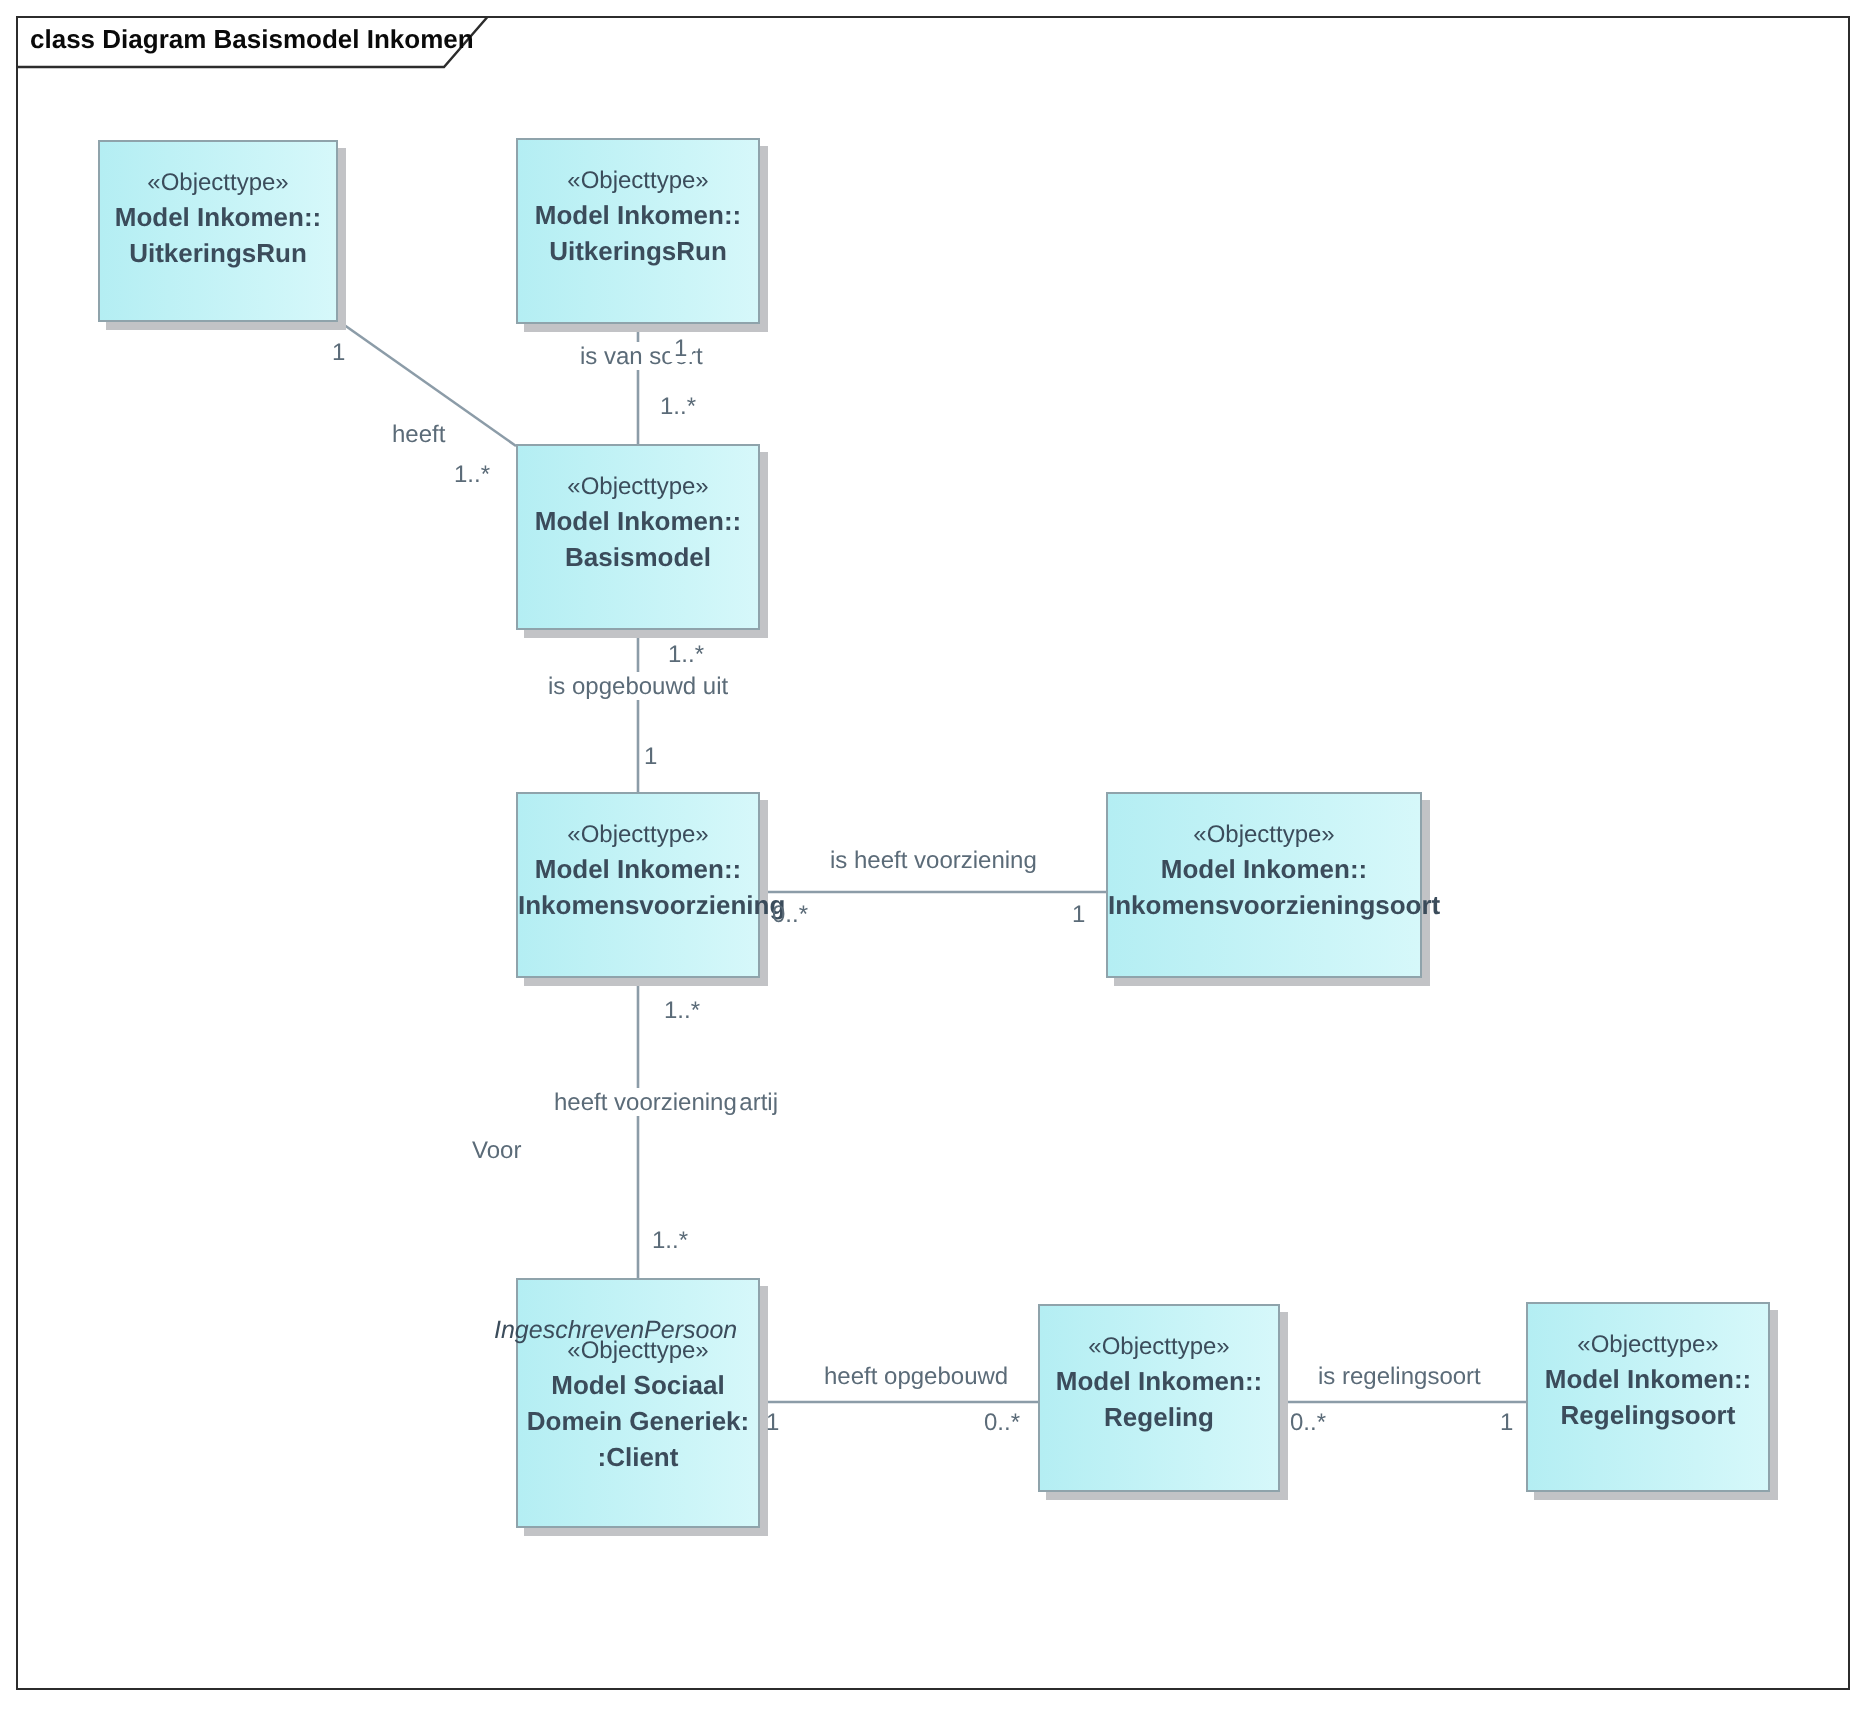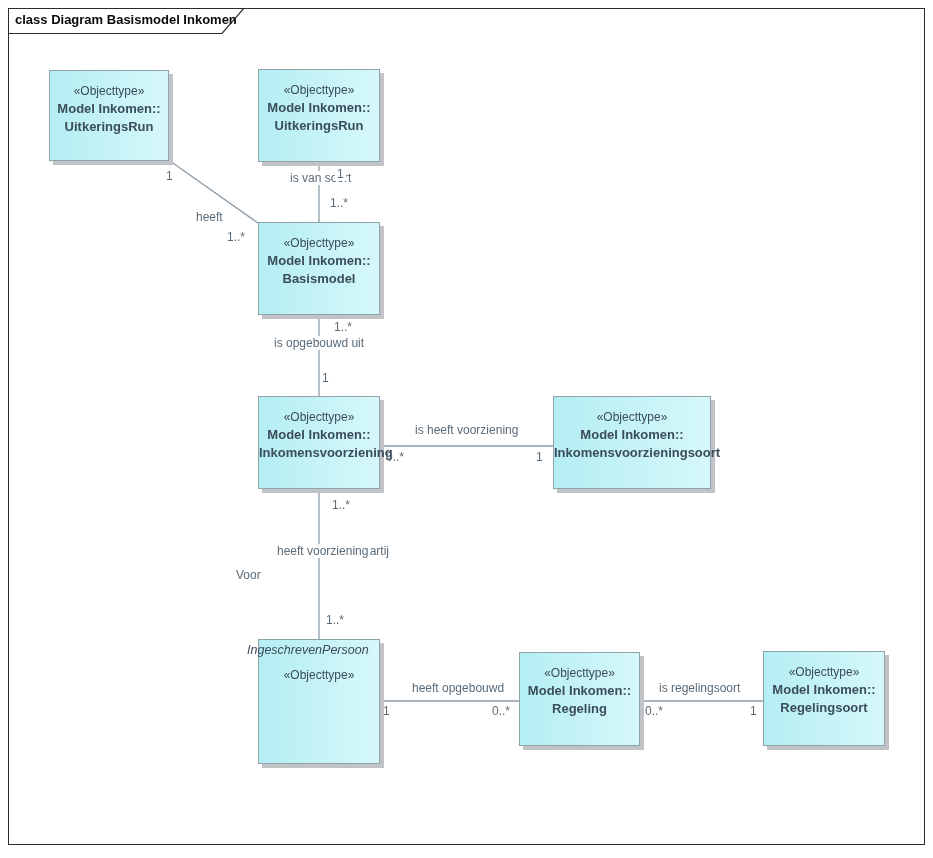--- a/index.html
+++ b/index.html
@@ -36,21 +36,21 @@
   .box-name{margin-top:2px;font-size:13px;font-weight:bold;line-height:18px;}
   .nl{display:block;white-space:nowrap;}
 
   .b-uitkeringsrun{left:49px;top:70px;width:120px;height:91px;}
   .b-componentsoort{left:258px;top:69px;width:122px;height:93px;}
   .b-component{left:258px;top:222px;width:122px;height:93px;}
   .b-inkomensvoorziening{left:258px;top:396px;width:122px;height:93px;}
   .b-inkomensvoorzieningsoort{left:553px;top:396px;width:158px;height:93px;}
   .b-client{left:258px;top:639px;width:122px;height:125px;}
   .b-client .stereotype{margin-top:28px;}
-  .client-header{position:absolute;left:-12px;top:3px;font-size:12.5px;font-style:italic;color:var(--name-text);white-space:nowrap;text-align:right;}
+  .client-header{position:absolute;left:-12px;top:18px;font-size:12.5px;font-style:italic;color:var(--name-text);white-space:nowrap;text-align:right;}
   .b-regeling{left:519px;top:652px;width:121px;height:94px;}
   .b-regelingsoort{left:763px;top:651px;width:122px;height:95px;}
 
   .lbl{position:absolute;font-size:12px;color:var(--label-text);white-space:nowrap;line-height:14px;}
   .bg{background:#fff;padding:0 2px;}
   .clip{display:inline-block;overflow:hidden;vertical-align:top;}
 
   .l-m-uitk{left:166px;top:169px;}
   .l-heeft{left:196px;top:172px;margin-top:38px;}
   .l-m-comp-diag{left:227px;top:230px;}
@@ -134,20 +134,25 @@
     <div class="stereotype">«Objecttype»</div>
     <div class="box-name">
       <span class="nl">Model Inkomen::</span>
       <span class="nl">Inkomensvoorzieningsoort</span>
     </div>
   </div>
 
   <div class="uml-box b-client">
     <span class="client-header">IngeschrevenPersoon</span>
     <div class="stereotype">«Objecttype»</div>
+    <div class="box-name">
+      <span class="nl">Model Sociaal</span>
+      <span class="nl">Domein Generiek:</span>
+      <span class="nl">:Client</span>
+    </div>
   </div>
 
   <div class="uml-box b-regeling">
     <div class="stereotype">«Objecttype»</div>
     <div class="box-name">
       <span class="nl">Model Inkomen::</span>
       <span class="nl">Regeling</span>
     </div>
   </div>
 

